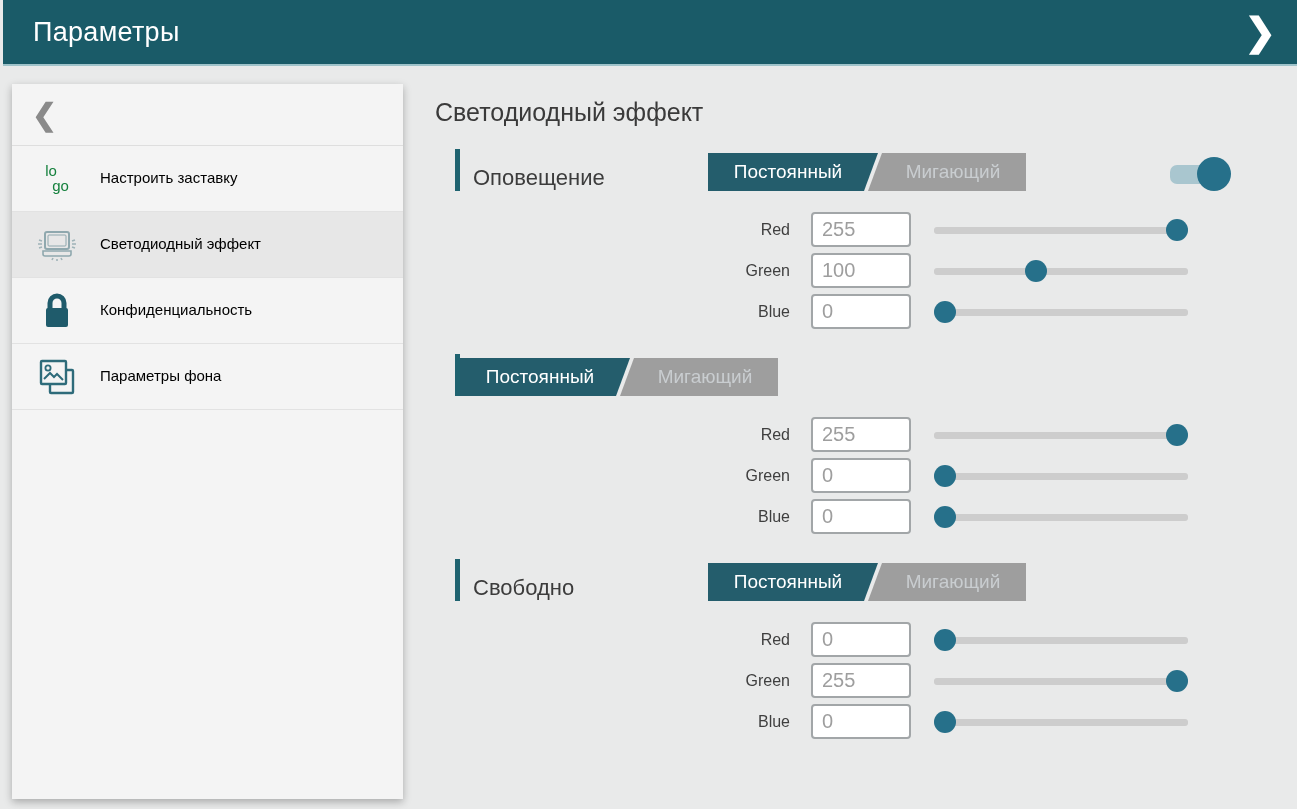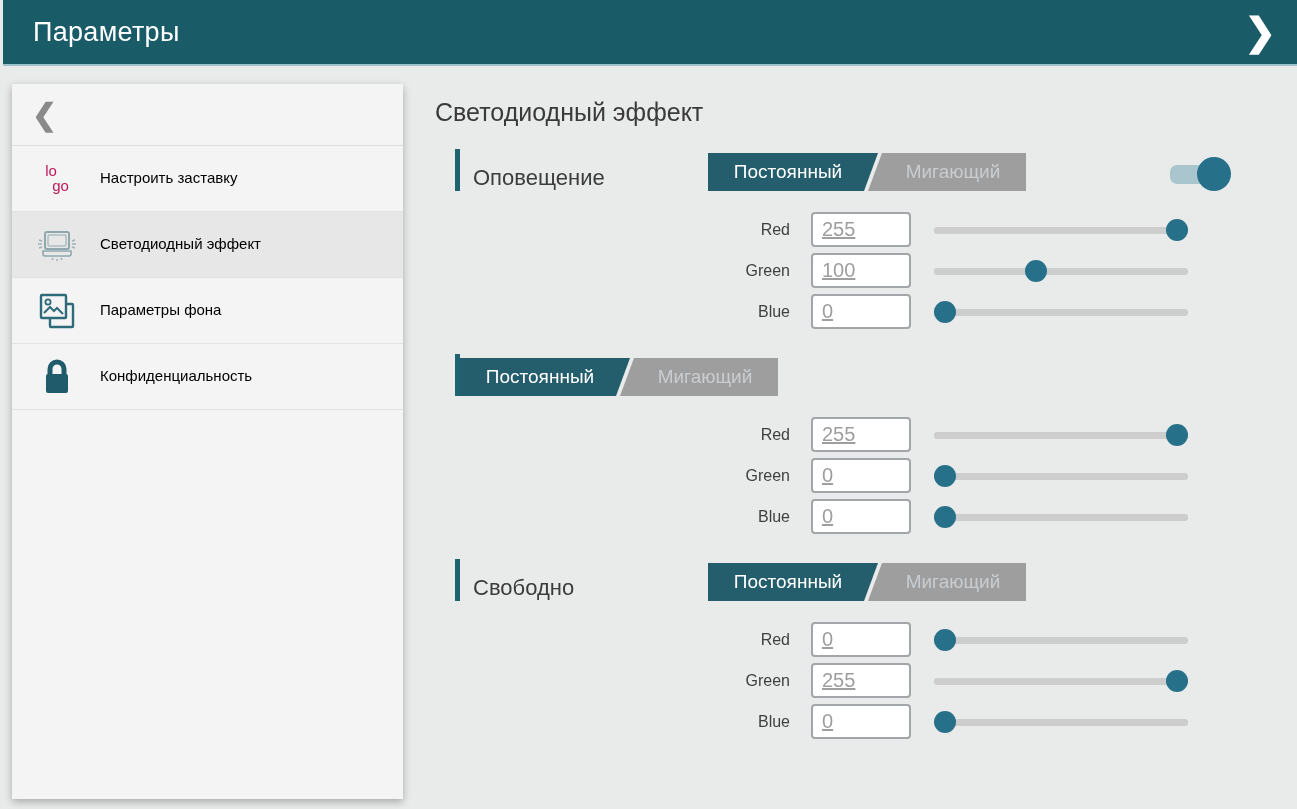--- a/index.html
+++ b/index.html
@@ -19,21 +19,21 @@
     background:#f4f4f4; box-shadow:0 3px 8px rgba(0,0,0,.28); }
   .sidebar-back { height:62px; display:flex; align-items:center;
     border-bottom:1px solid #dedede; cursor:pointer; }
   .sidebar-back .chev { color:#8a8a8a; font-size:30px; font-weight:bold; margin-left:20px; }
   .side-item { display:flex; align-items:center; min-height:66px;
     border-bottom:1px solid #e2e2e2; padding:8px 10px 8px 0; cursor:pointer; }
   .side-item.selected { background:#e7e7e7; }
   .side-icon { width:46px; margin:0 20px 0 22px; display:flex;
     align-items:center; justify-content:center; flex:none; }
   .side-label { font-size:15px; color:#000000; line-height:1.25; }
-  .logo-glyph { color:#be185d; font-size:15px; line-height:.95; font-weight:500; }
+  .logo-glyph { color:#15803d; font-size:15px; line-height:.95; font-weight:500; }
   .logo-glyph .l2 { display:block; margin-left:7px; }
   .aa-glyph { color:#1d5b6d; font-size:25px; font-weight:bold; }
 
   
   .main { position:absolute; left:435px; top:84px; right:0; }
   .page-title { font-size:25px; color:#3a3a3a; margin:14px 0 20px 0; }
 
   .section-header { display:flex; align-items:flex-end; height:44px; margin-left:20px; }
   .section-bar { width:5px; height:42px; background:#1f6370; flex:none; }
   .section-name { font-size:22px; color:#3c3c3c; margin-left:13px; width:235px; flex:none; }
@@ -54,21 +54,21 @@
     border-radius:7px; background:#a9c6cf; }
   .power-knob { position:absolute; right:-6px; top:0; width:34px; height:34px;
     border-radius:50%; background:#26708a; }
 
   .rows { margin-top:18px; margin-bottom:20px; }
   .rgb-row { display:flex; align-items:center; height:41px; }
   .rgb-label { width:355px; text-align:right; font-size:16px; color:#3f3f3f;
     padding-right:0; flex:none; }
   .rgb-input { width:100px; height:35px; margin-left:21px; border:2px solid #a2a6a8;
     border-radius:4px; background:#ffffff; color:#9e9e9e; font-size:20px;
-    padding:0 0 0 9px; font-family:"Liberation Sans", sans-serif; flex:none;text-decoration:underline; }
+    padding:0 0 0 9px; font-family:"Liberation Sans", sans-serif; flex:none; }
   .slider { position:relative; width:254px; height:22px; margin-left:23px;
     flex:none; cursor:pointer; }
   .slider .track { position:absolute; left:0; right:0; top:8px; height:7px;
     border-radius:3px; background:#cdcdcd; }
   .slider .thumb { position:absolute; top:0; width:22px; height:22px;
     border-radius:50%; background:#26708a; }
 
   svg { display:block; }
 </style>
 </head>
@@ -105,38 +105,38 @@
           <path d="M40 14 l-3 1 M41 18 h-4 M40 22 l-3 -1"></path>
           <path d="M17 34 l1 -2 M22 35 v-2 M27 34 l-1 -2"></path>
         </g>
       </svg>
     </span>
     <span class="side-label">Светодиодный эффект</span>
   </div>
 
   <div class="side-item">
     <span class="side-icon">
+      <svg width="36" height="40" viewBox="0 0 36 40">
+        <path d="M11 20 v-8 a7 7 0 0 1 14 0 v8" fill="none" stroke="#1f5b6b" stroke-width="5"></path>
+        <rect x="7" y="17" width="22" height="19" rx="2" fill="#1f5b6b"></rect>
+      </svg>
+    </span>
+    <span class="side-label">Конфиденциальность</span>
+  </div>
+
+  <div class="side-item">
+    <span class="side-icon">
       <svg width="42" height="42" viewBox="0 0 42 42">
         <rect x="14" y="14" width="23" height="23" rx="1" fill="none" stroke="#2e6b7a" stroke-width="2.4"></rect>
         <rect x="5" y="5" width="25" height="23" rx="1" fill="#f4f4f4" stroke="#2e6b7a" stroke-width="2.4"></rect>
         <circle cx="12" cy="12" r="2.6" fill="none" stroke="#2e6b7a" stroke-width="1.8"></circle>
         <path d="M8 23 l6 -6 4 4 3 -3 6 6" fill="none" stroke="#2e6b7a" stroke-width="2"></path>
       </svg>
     </span>
     <span class="side-label">Параметры фона</span>
-  </div>
-
-  <div class="side-item">
-    <span class="side-icon">
-      <svg width="36" height="40" viewBox="0 0 36 40">
-        <path d="M11 20 v-8 a7 7 0 0 1 14 0 v8" fill="none" stroke="#1f5b6b" stroke-width="5"></path>
-        <rect x="7" y="17" width="22" height="19" rx="2" fill="#1f5b6b"></rect>
-      </svg>
-    </span>
-    <span class="side-label">Конфиденциальность</span>
   </div>
 </div>
 
 <div class="main">
   <div class="page-title">Светодиодный эффект</div>
 
   <div>
     <div class="section-header">
       <div class="section-bar"></div>
       <div class="section-name">Оповещение</div>

